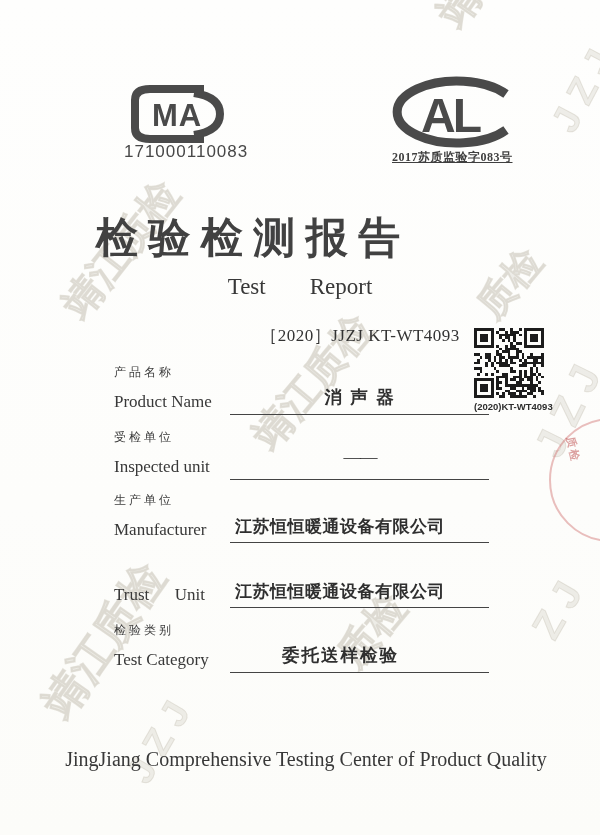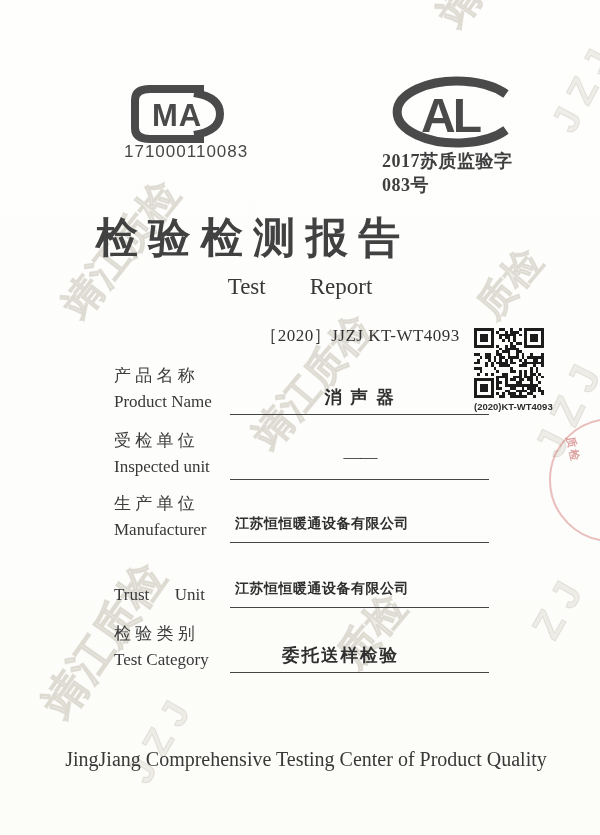--- a/index.html
+++ b/index.html
@@ -23,22 +23,22 @@
 
   
   .cma-svg { left:126px; top:84px; width:102px; height:60px; }
   .cma-number {
     left:124px; top:142px; width:120px;
     font-family:"Liberation Sans","DejaVu Sans",sans-serif;
     font-size:17px; letter-spacing:1px; color:#474747;
   }
   .cal-svg { left:384px; top:76px; width:138px; height:72px; }
   .cal-number {
-    left:382px; top:149px; width:150px;
-    font-size:18px; font-weight:700; letter-spacing:0.5px; color:#3f3f3f;
+    left:392px; top:149px; width:150px;
+    font-size:12px; font-weight:700; letter-spacing:0.5px; color:#3f3f3f;text-decoration:underline;
   }
 
   
   .title-cn {
     left:0; top:210px; width:496px; text-align:center;
     font-size:42px; font-weight:700; color:#414141; white-space:pre;
   }
   .title-en { left:0; top:274px; width:600px; text-align:center; font-size:23px; color:#383838; }
   .title-en .w1 { margin-right:44px; }
   .report-no {
@@ -50,30 +50,30 @@
   .qr-block { left:474px; top:328px; width:72px; }
   .qr-svg { display:block; width:70px; height:70px; }
   .qr-caption {
     margin-top:3px; text-align:center; width:72px;
     font-family:"Liberation Sans","DejaVu Sans",sans-serif;
     font-size:9.5px; font-weight:700; color:#2d2d2d; white-space:nowrap;
   }
 
   
   .field { position:absolute; left:114px; width:376px; height:58px; }
-  .flabel-cn { position:absolute; left:0; top:0; font-size:17px; color:#3c3c3c; white-space:pre; }
+  .flabel-cn { position:absolute; left:0; top:0; font-size:12px; color:#3c3c3c; white-space:pre; }
   .flabel-en { position:absolute; left:0; top:28px; font-size:17px; color:#383838; white-space:pre; }
   .fline { position:absolute; left:116px; right:1px; top:50px; border-bottom:1.4px solid #444; }
   .fvalue-text {
     position:absolute; left:116px; right:0; top:21px;
     font-size:17.5px; font-weight:700; letter-spacing:2px; color:#2f2f2f; white-space:pre;
   }
   .f-center .fvalue-text { text-align:center; }
   .f-dash .fvalue-text { text-align:center; top:17px; font-weight:400; letter-spacing:-1px; color:#333; }
-  .f-company .fvalue-text { font-size:14px; letter-spacing:0.5px; padding-left:5px; top:23px; }
+  .f-company .fvalue-text { font-size:17px; letter-spacing:0.5px; padding-left:5px; top:23px; }
   .f-midleft .fvalue-text { padding-left:52px; text-align:left; }
 
   
   .footer-cn {
     left:0; top:709px; width:600px; text-align:center;
     font-size:28px; font-weight:700; letter-spacing:3px; color:#3c3c3c; text-indent:3px;
   }
   .footer-en { left:6px; top:748px; width:600px; text-align:center; font-size:20px; color:#383838; }
 
   

